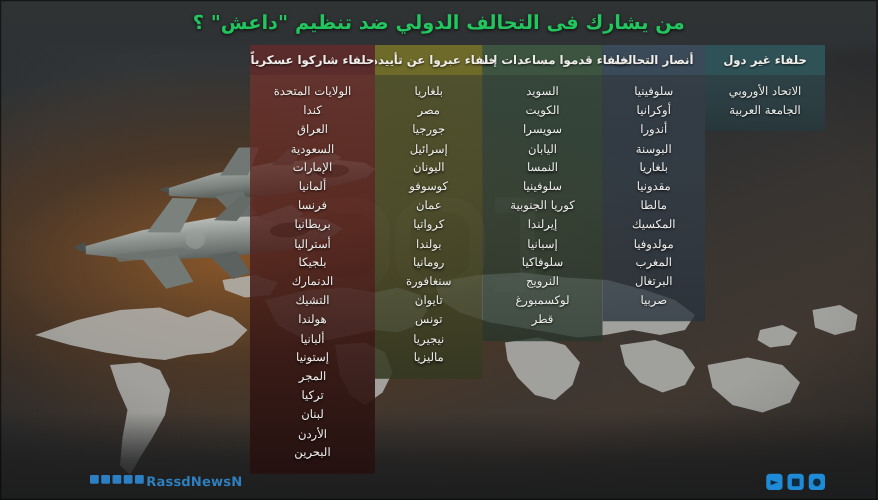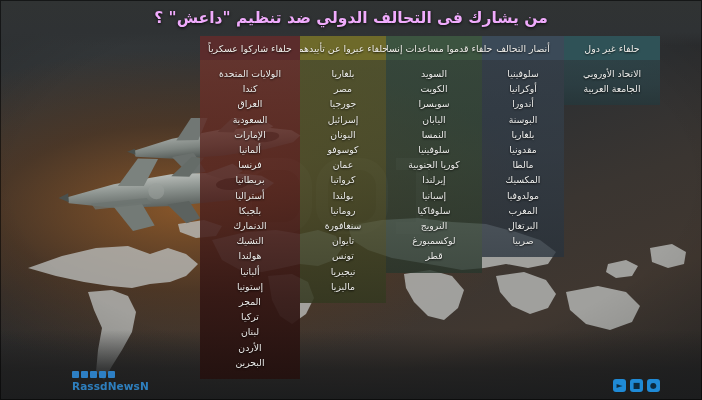--- a/index.html
+++ b/index.html
@@ -60,21 +60,21 @@
   .jets{ position:absolute; left:48px; top:118px; width:260px; height:130px; }
   .jets svg{ width:100%; height:100%; }
 
   
   .title-bar{
     position:absolute; left:0; right:0; top:0; height:36px;
     display:flex; align-items:center; justify-content:center;
     z-index:6;
   }
   .title-text{
-    color:#f0abfc;
+    color:#22c55e;
     font-size:15.5px;
     font-weight:bold;
     letter-spacing:.1px;
     text-shadow:0 1px 3px rgba(0,0,0,.85);
     direction:rtl;
     white-space:nowrap;
   }
 
   
   .cols{
@@ -86,21 +86,21 @@
   .col{
     position:relative;
     display:flex; flex-direction:column;
     align-items:stretch;
   }
   .col-head{
     height:24px;
     display:flex; align-items:center; justify-content:center;
     color:#f0eeea;
     font-size:9.4px;
-    font-weight:normal;
+    font-weight:bold;
     white-space:nowrap;
     direction:rtl;
     text-shadow:0 1px 2px rgba(0,0,0,.75);
     padding:0 6px;
   }
   .col-body{
     flex:1;
     padding:7px 8px 9px;
     display:flex; flex-direction:column;
     gap:1px;
@@ -135,21 +135,21 @@
   .c-mil   { width:100px; }
   .c-supp  { width:86px; }
   .c-aid   { width:96px; }
   .c-ansar { width:82px; }
   .c-nons  { width:96px; }
 
   
   .rassd{
     position:absolute; left:72px; bottom:8px;
     z-index:7;
-    display:flex; flex-direction:column; align-items:flex-start; gap:2px;
+    display:flex; align-items:flex-start; gap:2px;
     direction:ltr;
   }
   .rassd-socials{ display:flex; gap:2px; align-items:center; }
   .soc{
     width:7px; height:7px; border-radius:1px;
     background:#2d7fc4;
     display:block;
   }
   .rassd-name{
     color:#2e7fbe;

